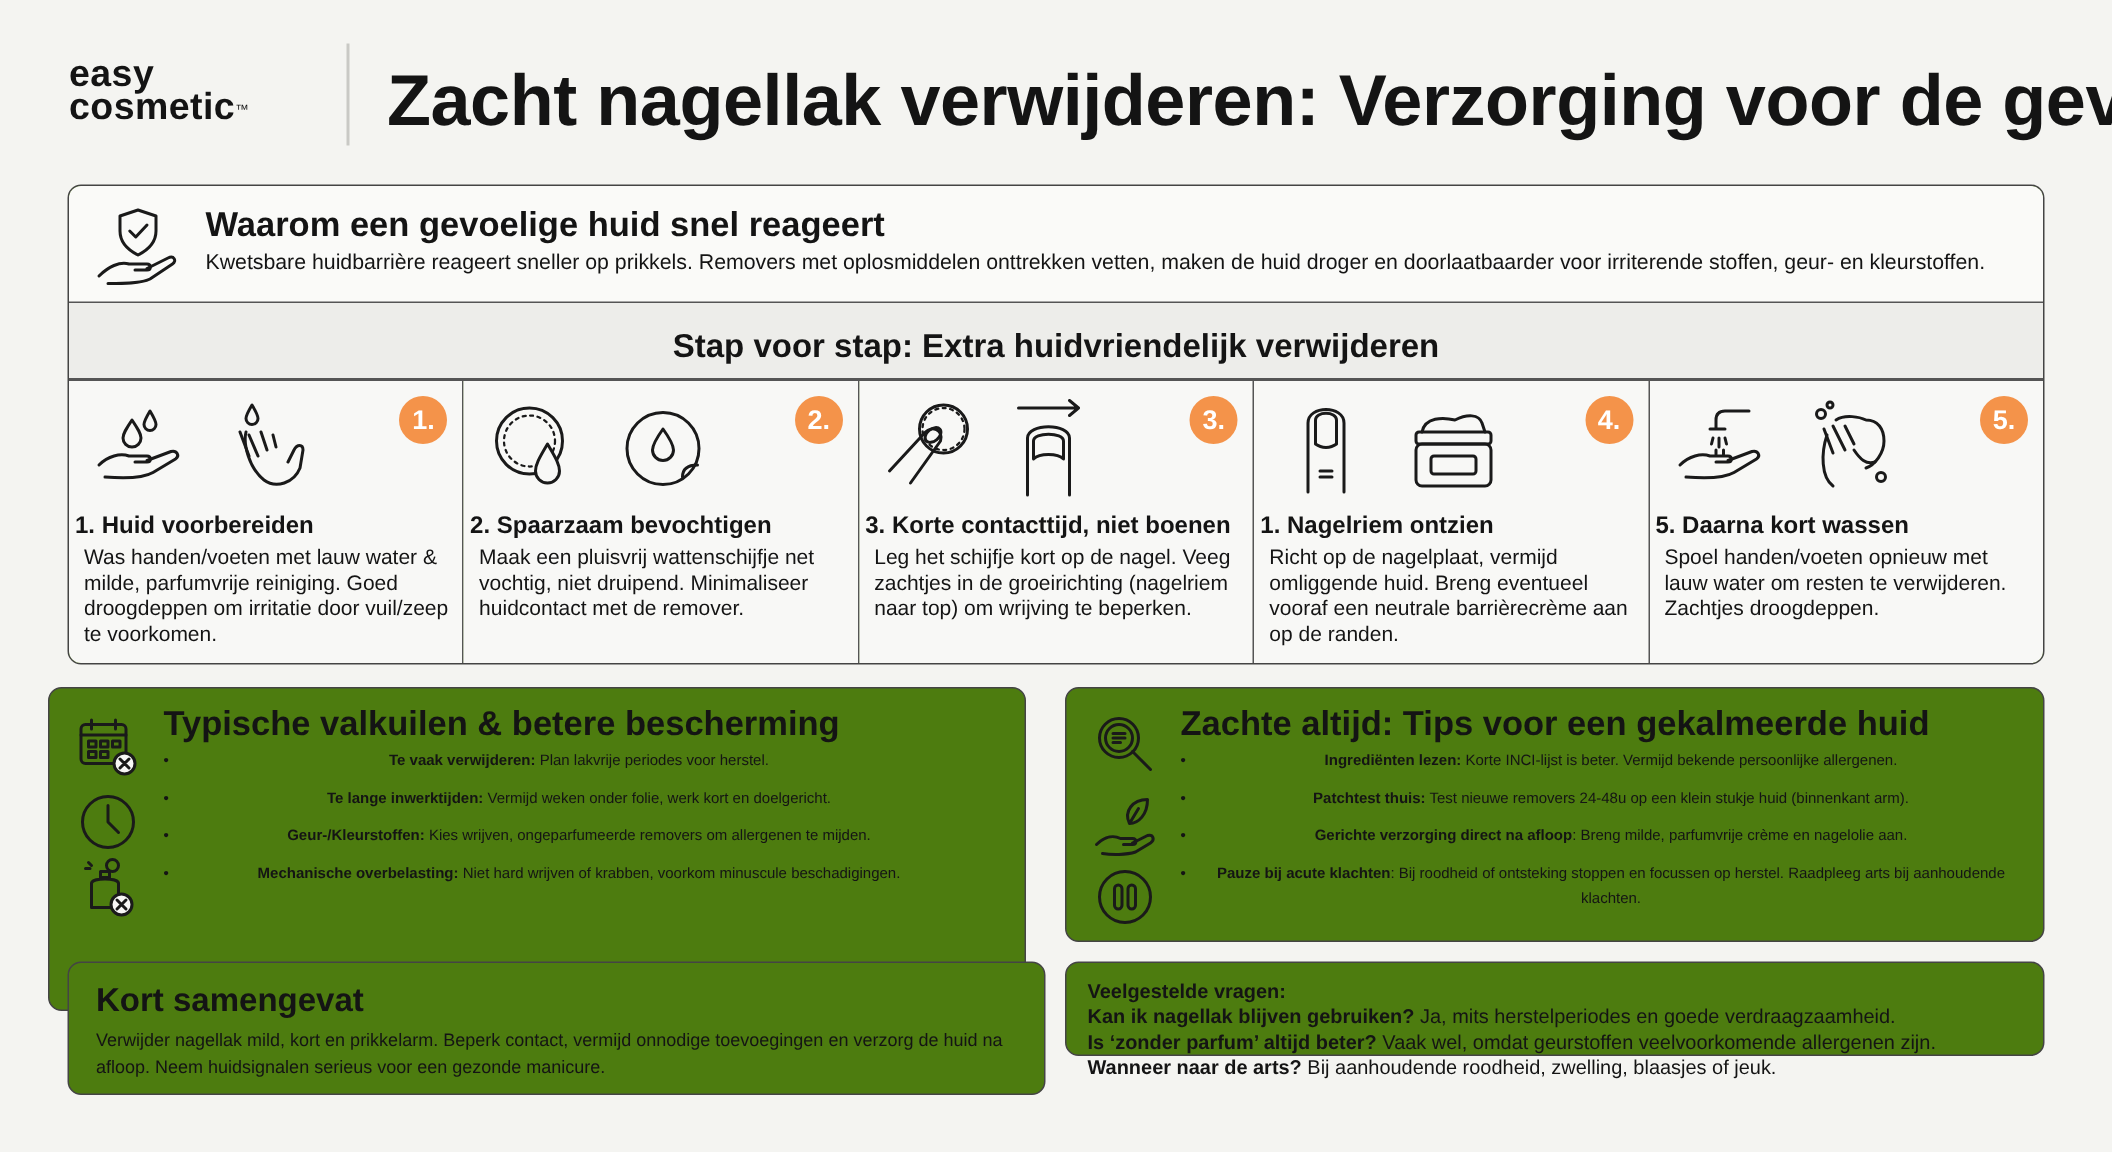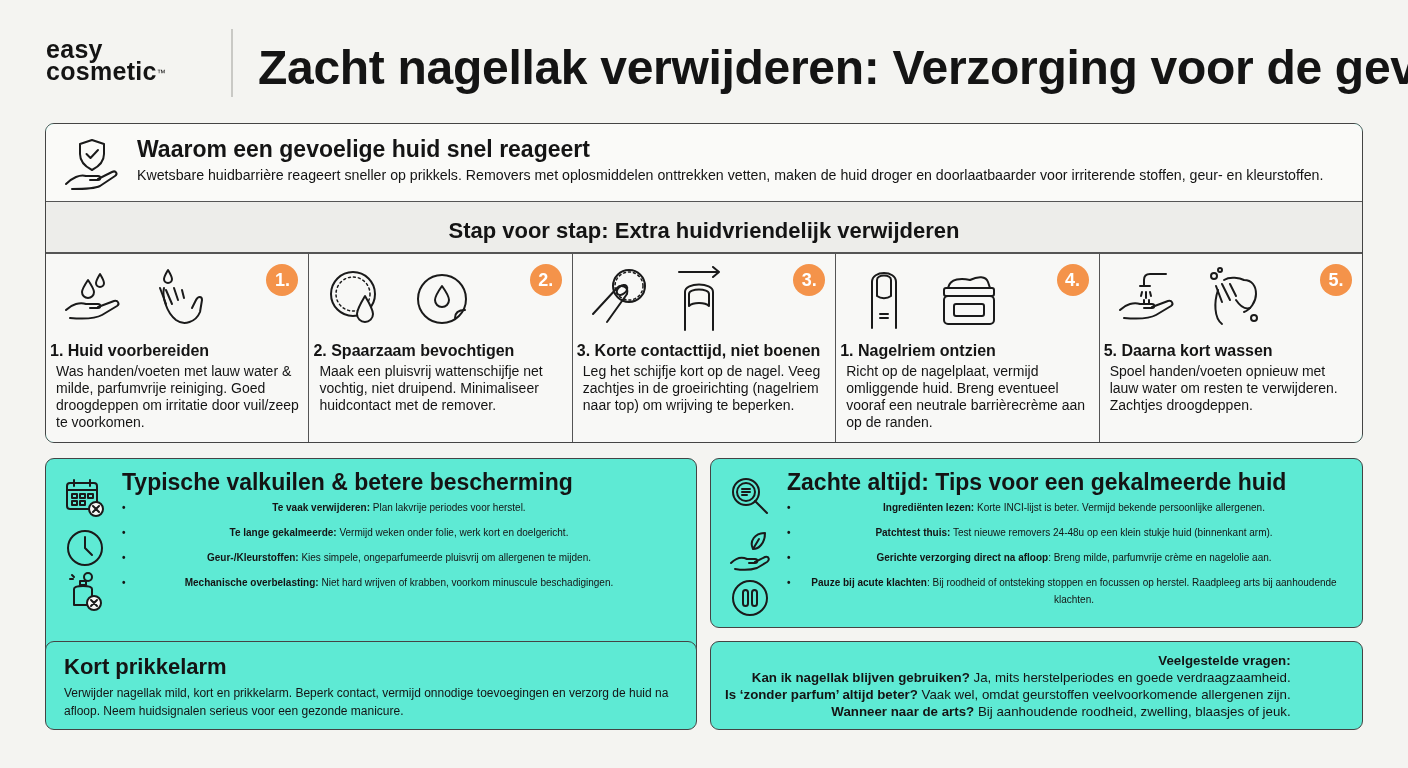--- a/index.html
+++ b/index.html
@@ -5,54 +5,54 @@
   * { box-sizing: border-box; margin: 0; padding: 0; }
   html, body { width: 1408px; height: 768px; background: #f4f4f1; overflow: hidden; }
   body { font-family: "Liberation Sans", "DejaVu Sans", sans-serif; color: #141414; position: relative; }
 
   .header { position: absolute; left: 0; top: 0; width: 1408px; height: 120px; }
   .logo { position: absolute; left: 46px; top: 38px; font-weight: 700; font-size: 25px; line-height: 22px; letter-spacing: 0.3px; }
   .logo sup { font-size: 9px; vertical-align: top; position: relative; top: 2px; font-weight: 400; }
   .header-divider { position: absolute; left: 231px; top: 29px; width: 1.5px; height: 68px; background: #c9c9c5; }
   .page-title { position: absolute; left: 258px; top: 40px; font-size: 48px; font-weight: 700; letter-spacing: -0.3px; white-space: nowrap; }
 
-  .box { position: absolute; border: 1.6px solid #444; border-radius: 9px; background: #5eead4; }
+  .box { position: absolute; border: 1.6px solid #444; border-radius: 9px; background: #4d7c0f; }
   .main-box { left: 45px; top: 123px; width: 1318px; height: 320px; overflow: hidden; }
 
   .why { position: absolute; left: 0; top: 0; width: 100%; height: 78px; background: #fafaf8; border-bottom: 1.5px solid #555; }
   .why-icon { position: absolute; left: 16px; top: 10px; width: 60px; height: 60px; }
   .why-title { position: absolute; left: 91px; top: 12px; font-size: 23px; font-weight: 700; }
   .why-text { position: absolute; left: 91px; top: 43px; font-size: 14.2px; white-space: nowrap; }
 
   .steps-head { position: absolute; left: 0; top: 78px; width: 100%; height: 52px; background: #ededea; border-bottom: 2px solid #555; text-align: center; }
   .steps-head span { display: inline-block; margin-top: 16px; font-size: 22px; font-weight: 700; }
 
   .steps { position: absolute; left: 0; top: 130px; width: 100%; height: 190px; display: flex; }
   .step { position: relative; flex: 1; border-right: 1.5px solid #555; background: #f8f8f6; }
   .step:last-child { border-right: none; }
   .step-icons { position: absolute; left: 16px; top: 12px; height: 70px; display: flex; gap: 18px; }
   .step-icons svg { width: 66px; height: 66px; }
   .badge { position: absolute; right: 10px; top: 10px; width: 32px; height: 32px; border-radius: 50%; background: #f4934a; color: #fff; font-weight: 700; font-size: 18px; text-align: center; line-height: 32px; }
   .step-title { position: absolute; left: 4px; top: 88px; font-size: 16px; font-weight: 700; white-space: nowrap; }
   .step-text { position: absolute; left: 10px; top: 109px; width: 245px; font-size: 14px; line-height: 17px; }
 
-  .pitfalls { left: 45px; top: 458px; width: 652px; height: 216px; }
+  .pitfalls { left: 32px; top: 458px; width: 652px; height: 216px; }
   .helpers { left: 710px; top: 458px; width: 653px; height: 170px; }
   .card-title { position: absolute; left: 76px; top: 10px; font-size: 23px; font-weight: 700; white-space: nowrap; }
   .card-list { position: absolute; left: 76px; top: 40px; list-style: none; }
   .card-list li { position: relative; padding-left: 14px; font-size: 10px; line-height: 17px; margin-bottom: 8px; text-align: center; }
   .card-list li::before { content: "•"; position: absolute; left: 0; top: 0; font-weight: 700; }
   .card-list b { font-weight: 700; }
   .side-icon { position: absolute; left: 18px; width: 42px; height: 42px; }
 
   .summary { left: 45px; top: 641px; width: 652px; height: 89px; }
   .summary-title { position: absolute; left: 18px; top: 12px; font-size: 22px; font-weight: 700; }
   .summary-text { position: absolute; left: 18px; top: 42px; width: 620px; font-size: 12px; line-height: 18px; }
 
-  .faq { left: 710px; top: 641px; width: 653px; height: 89px; text-align: right; }
+  .faq { left: 710px; top: 641px; width: 653px; height: 63px; }
   .faq-body { position: absolute; left: 14px; top: 10px; font-size: 13.3px; line-height: 17px; }
   .faq-body div { white-space: nowrap; }
   .faq-body b { font-weight: 700; }
 
   svg.line { fill: none; stroke: #1a1a1a; stroke-width: 2; stroke-linecap: round; stroke-linejoin: round; }
 </style>
 </head>
 <body>
 
 <div class="header">
@@ -202,22 +202,22 @@
     <circle cx="24" cy="6" r="4"></circle>
       <path d="M8 4 L10 6 M6 8 L9 8"></path>
     <path d="M16 10 H22 V14 H16 Z"></path>
     <path d="M10 18 C10 14 28 14 28 18 V34 H10 Z"></path>
     <circle cx="30" cy="32" r="7" fill="#f8f8f6"></circle>
       <path d="M27 29 L33 35 M33 29 L27 35"></path>
   </svg>
   <div class="card-title">Typische valkuilen &amp; betere bescherming</div>
   <ul class="card-list">
     <li><b>Te vaak verwijderen:</b><span> Plan lakvrije periodes voor herstel.</span></li>
-    <li><b>Te lange gekalmeerde:</b><span> Vermijd weken onder folie, werk kort en doelgericht.</span></li>
-    <li><b>Geur-/Kleurstoffen:</b><span> Kies simpele, ongeparfumeerde pluisvrij om allergenen te mijden.</span></li>
+    <li><b>Te lange inwerktijden:</b><span> Vermijd weken onder folie, werk kort en doelgericht.</span></li>
+    <li><b>Geur-/Kleurstoffen:</b><span> Kies wrijven, ongeparfumeerde removers om allergenen te mijden.</span></li>
     <li style="width:540px"><b>Mechanische overbelasting:</b><span> Niet hard wrijven of krabben, voorkom minuscule beschadigingen.</span></li>
   </ul>
 </div>
 
 <div class="box helpers">
   <svg class="side-icon line" style="top:16px" viewBox="0 0 42 42">
     <circle cx="17" cy="17" r="13"></circle>
       <circle cx="17" cy="17" r="9"></circle>
     <path d="M13 14 H21 M13 17 H21 M13 20 H18"></path>
       <path d="M26 26 L38 38"></path>
@@ -235,21 +235,21 @@
   <div class="card-title">Zachte altijd: Tips voor een gekalmeerde huid</div>
   <ul class="card-list">
     <li><b>Ingrediënten lezen:</b><span> Korte INCI-lijst is beter. Vermijd bekende persoonlijke allergenen.</span></li>
     <li><b>Patchtest thuis:</b><span> Test nieuwe removers 24-48u op een klein stukje huid (binnenkant arm).</span></li>
     <li><b>Gerichte verzorging direct na afloop</b><span>: Breng milde, parfumvrije crème en nagelolie aan.</span></li>
     <li style="width:560px"><b>Pauze bij acute klachten</b><span>: Bij roodheid of ontsteking stoppen en focussen op herstel. Raadpleeg arts bij aanhoudende klachten.</span></li>
   </ul>
 </div>
 
 <div class="box summary">
-  <div class="summary-title">Kort prikkelarm</div>
+  <div class="summary-title">Kort samengevat</div>
   <div class="summary-text">Verwijder nagellak mild, kort en prikkelarm. Beperk contact, vermijd onnodige toevoegingen en verzorg de huid na afloop. Neem huidsignalen serieus voor een gezonde manicure.</div>
 </div>
 
 <div class="box faq">
   <div class="faq-body">
     <div><b>Veelgestelde vragen:</b></div>
     <div><b>Kan ik nagellak blijven gebruiken?</b><span> Ja, mits herstelperiodes en goede verdraagzaamheid.</span></div>
     <div><b>Is ‘zonder parfum’ altijd beter?</b><span> Vaak wel, omdat geurstoffen veelvoorkomende allergenen zijn.</span></div>
     <div><b>Wanneer naar de arts?</b><span> Bij aanhoudende roodheid, zwelling, blaasjes of jeuk.</span></div>
   </div>

